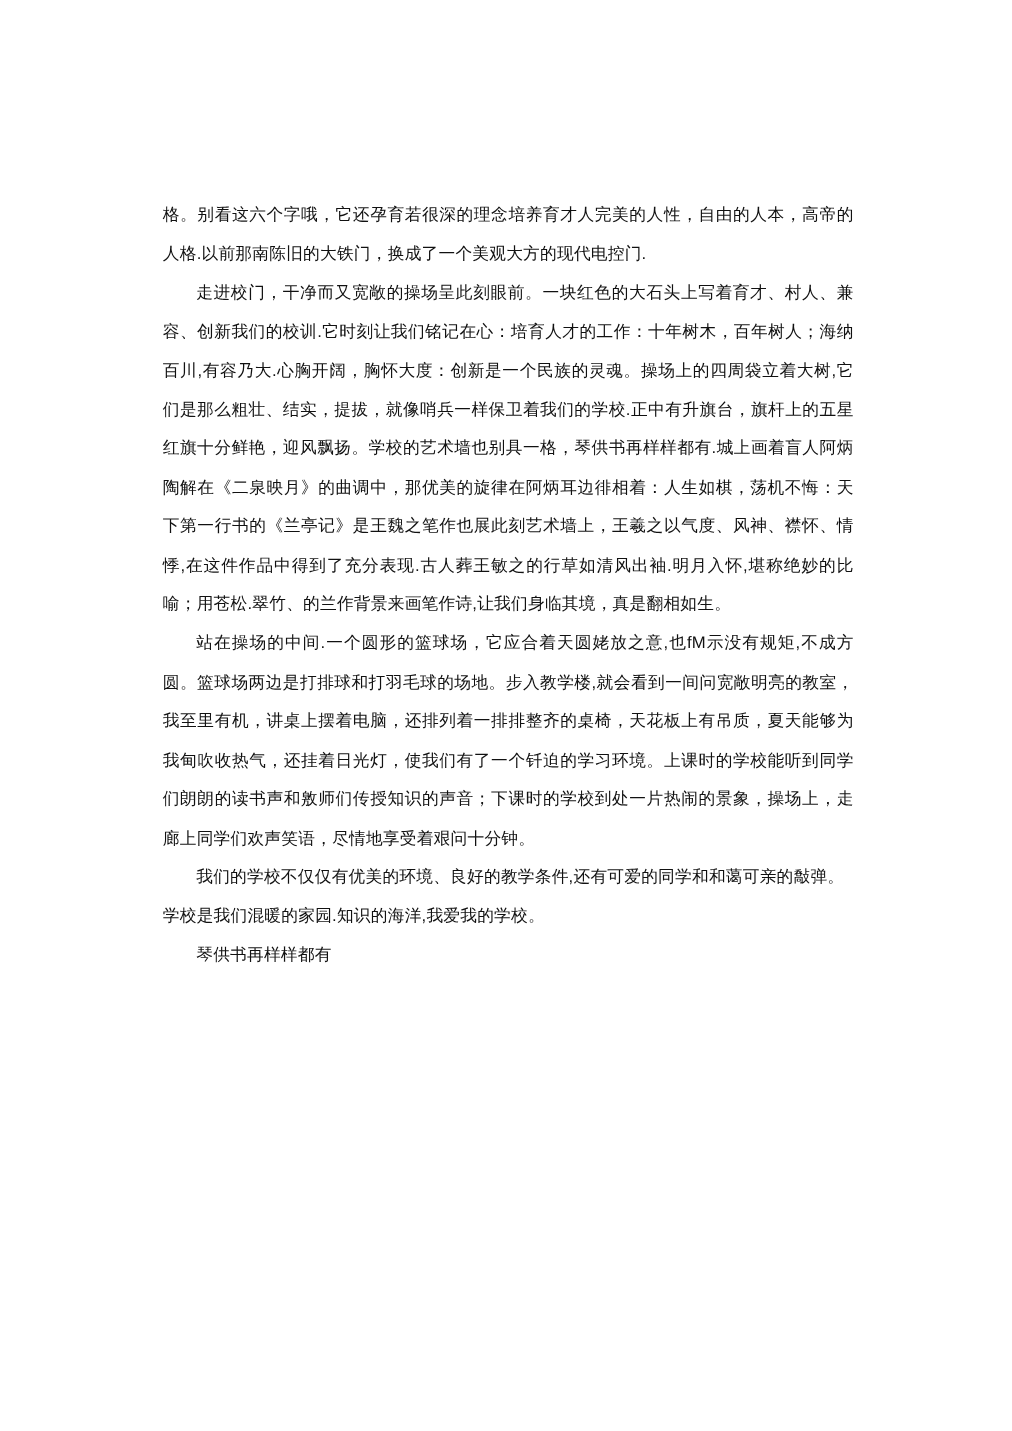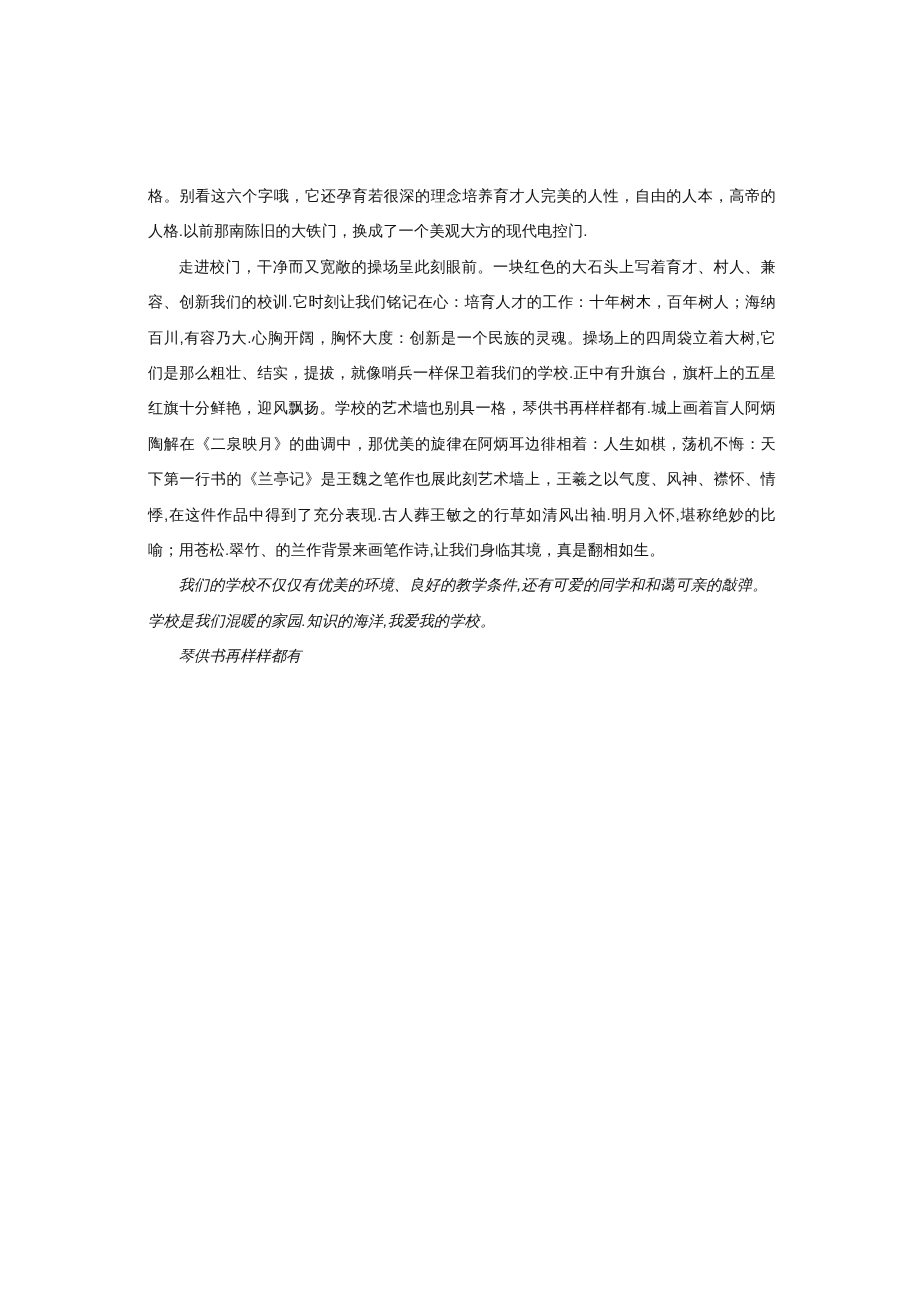--- a/index.html
+++ b/index.html
@@ -34,26 +34,26 @@
     text-align: justify;
     text-justify: inter-ideograph;
     letter-spacing: 0.2px;
     color: #111111;
   }
   .para.indent {
     text-indent: 2em;
   }
   .para.last-line-left {
     text-align: left;
-    font-style: italic;
   }
 </style>
 </head>
 <body>
 
 <div class="page">
   <div class="doc-body">
     <p class="para">格。别看这六个字哦，它还孕育若很深的理念培养育才人完美的人性，自由的人本，高帝的人格.以前那南陈旧的大铁门，换成了一个美观大方的现代电控门.</p>
     <p class="para indent">走进校门，干净而又宽敞的操场呈此刻眼前。一块红色的大石头上写着育才、村人、兼容、创新我们的校训.它时刻让我们铭记在心：培育人才的工作：十年树木，百年树人；海纳百川,有容乃大.心胸开阔，胸怀大度：创新是一个民族的灵魂。操场上的四周袋立着大树,它们是那么粗壮、结实，提拔，就像哨兵一样保卫着我们的学校.正中有升旗台，旗杆上的五星红旗十分鲜艳，迎风飘扬。学校的艺术墙也别具一格，琴供书再样样都有.城上画着盲人阿炳陶解在《二泉映月》的曲调中，那优美的旋律在阿炳耳边徘相着：人生如棋，荡机不悔：天下第一行书的《兰亭记》是王魏之笔作也展此刻艺术墙上，王羲之以气度、风神、襟怀、情悸,在这件作品中得到了充分表现.古人葬王敏之的行草如清风出袖.明月入怀,堪称绝妙的比喻；用苍松.翠竹、的兰作背景来画笔作诗,让我们身临其境，真是翻相如生。</p>
+    <p class="para indent">站在操场的中间.一个圆形的篮球场，它应合着天圆姥放之意,也fM示没有规矩,不成方圆。篮球场两边是打排球和打羽毛球的场地。步入教学楼,就会看到一间问宽敞明亮的教室，我至里有机，讲桌上摆着电脑，还排列着一排排整齐的桌椅，天花板上有吊质，夏天能够为我甸吹收热气，还挂着日光灯，使我们有了一个钎迫的学习环境。上课时的学校能听到同学们朗朗的读书声和敫师们传授知识的声音；下课时的学校到处一片热闹的景象，操场上，走廊上同学们欢声笑语，尽情地享受着艰问十分钟。</p>
     <p class="para indent last-line-left">我们的学校不仅仅有优美的环境、良好的教学条件,还有可爱的同学和和蔼可亲的敽弹。学校是我们混暖的家园.知识的海洋,我爱我的学校。</p>
     <p class="para indent last-line-left">琴供书再样样都有</p>
   </div>
 </div>
 
 </body></html>

